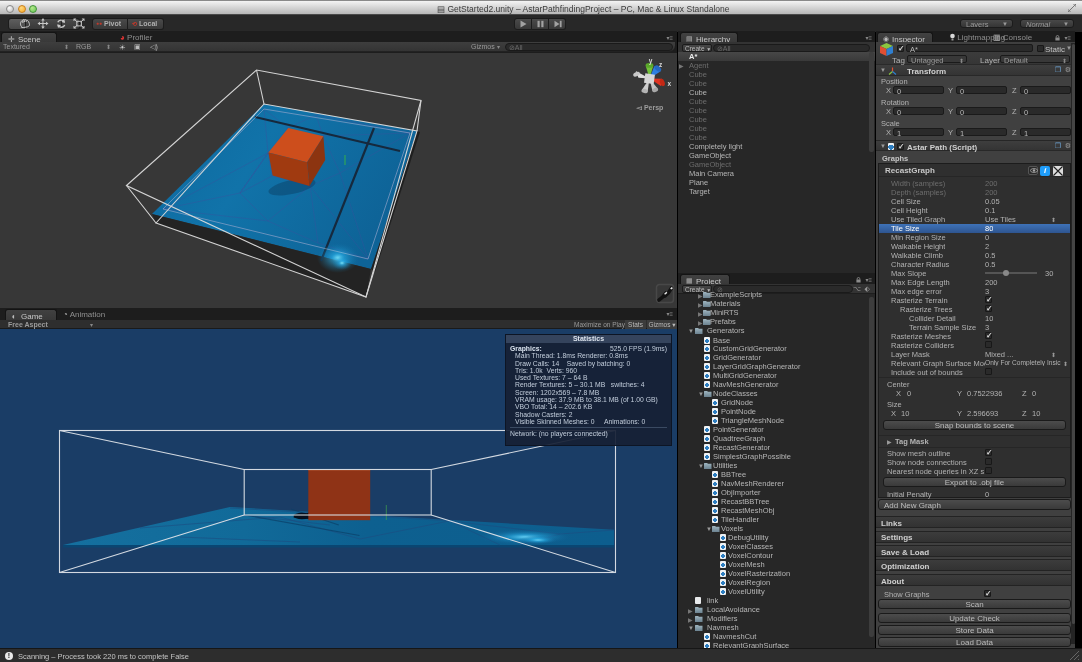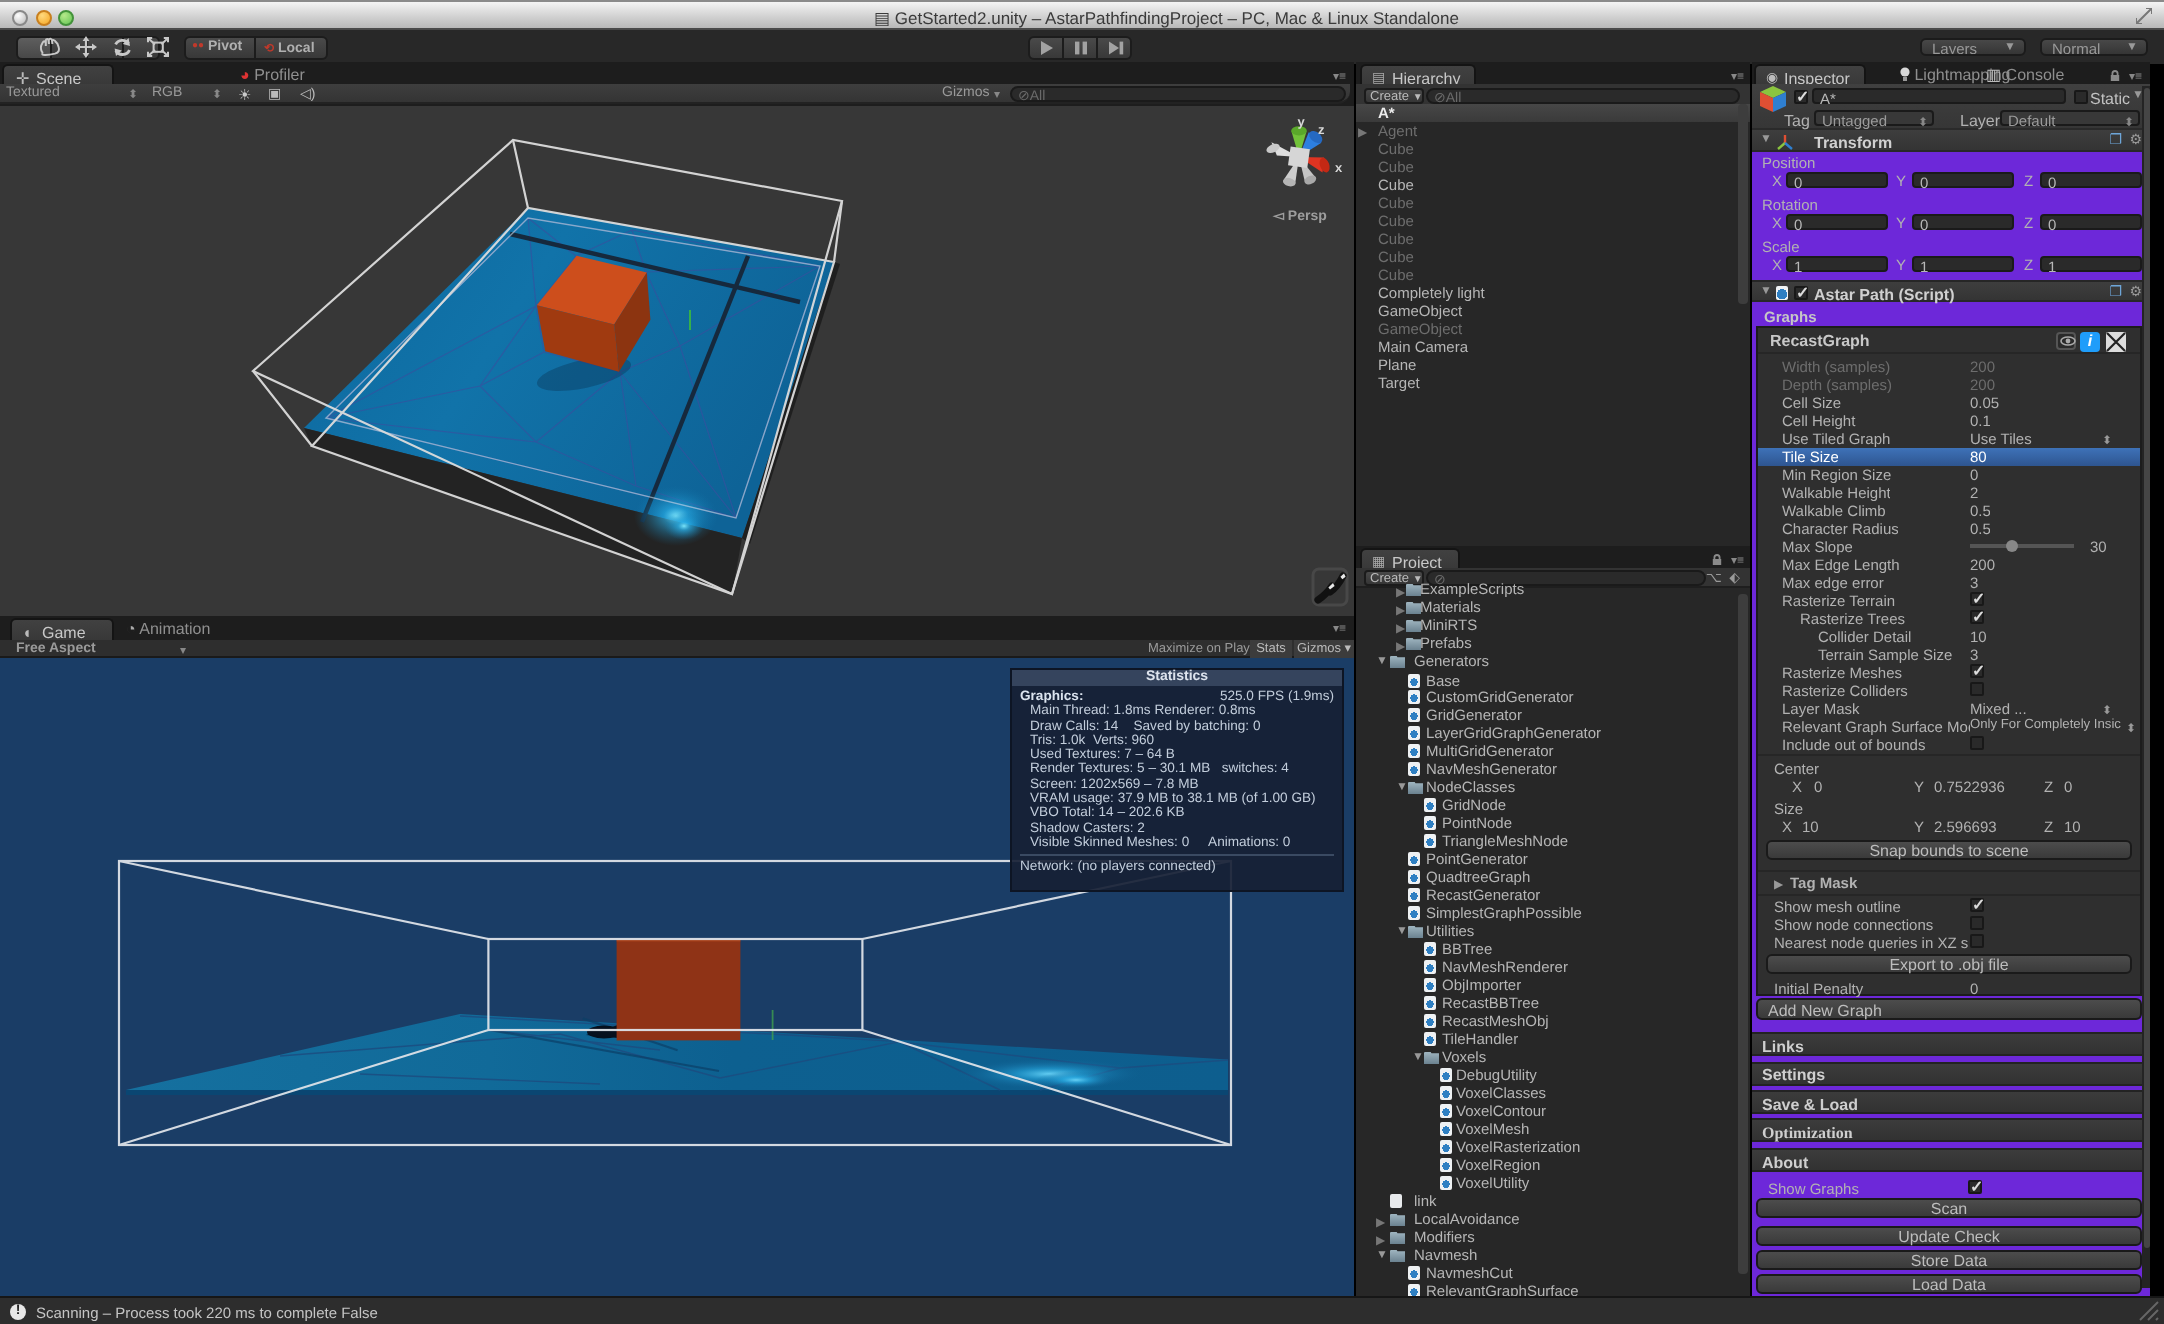--- a/index.html
+++ b/index.html
@@ -17,21 +17,21 @@
 .toolbtn { position:absolute; top:2.5px; height:12px; background:linear-gradient(#4a4a4a,#383838); border:1px solid #1c1c1c; }
 .ddbtn { position:absolute; background:linear-gradient(#484848,#353535); border:1px solid #1b1b1b; border-radius:3px; color:#999; font-size:8px; white-space:nowrap; overflow:hidden; }
 .tab-active { position:absolute; top:1px; height:11px; background:linear-gradient(#414141,#383838); border:1px solid #141414; border-bottom:none; border-radius:3px 3px 0 0; color:#c8c8c8; font-size:8px; }
 .tab-idle { position:absolute; top:2px; color:#8f8f8f; font-size:8px; }
 .minirow { background:#333; }
 .srch { background:#2a2a2a; border:1px solid #1a1a1a; border-radius:6px; color:#6a6a6a; font-size:7px; }
 
 #hier-list .row, #proj-list .row { position:absolute; left:0; width:100%; height:9.07px; font-size:7.5px; color:#b6b6b6; white-space:nowrap; }
 .dim { color:#6d6d6d !important; }
 
-#inspector { left:876px; top:31px; width:199px; height:617px; background:#6d28d9; }
+#inspector { left:876px; top:31px; width:199px; height:617px; background:#404040; }
 .insp-lbl { position:absolute; font-size:7.5px; color:#b2b2b2; white-space:nowrap; }
 .insp-val { position:absolute; font-size:7.5px; color:#b2b2b2; white-space:nowrap; }
 .fld { position:absolute; height:8px; background:#2a2a2a; border:1px solid #1a1a1a; border-radius:2px; color:#b8b8b8; font-size:7.5px; }
 .chk { position:absolute; width:7px; height:7px; background:#2a2a2a; border:1px solid #181818; border-radius:1px; }
 .chk.on:after { content:"✓"; position:absolute; left:0px; top:-2px; color:#dcdcdc; font-size:8px; font-weight:bold; }
 .btn { position:absolute; background:linear-gradient(#4c4c4c,#3a3a3a); border:1px solid #1a1a1a; border-radius:3px; color:#bdbdbd; font-size:8px; text-align:center; }
 .hdrbar { position:absolute; left:0; width:199px; height:12px; background:linear-gradient(#3c3c3c,#323232); border-top:1px solid #232323; border-bottom:1px solid #232323; color:#cfcfcf; font-size:8px; font-weight:bold; }
 
 #statusbar { left:0; top:648px; width:1082px; height:14px; background:#2d2d2d; border-top:1px solid #161616; color:#c4c4c4; font-size:7.5px; }
 </style>
@@ -92,21 +92,21 @@
     <rect x="23.5" y="2.8" width="2.2" height="6.4" fill="#a2a2a2"></rect>
       <rect x="27.3" y="2.8" width="2.2" height="6.4" fill="#a2a2a2"></rect>
     <path d="M40.5 2.8 L45.5 6 L40.5 9.2 Z" fill="#a2a2a2"></path>
       <rect x="45.8" y="2.8" width="1.8" height="6.4" fill="#a2a2a2"></rect>
   </svg>
 
   <div class="ddbtn" style="left:960px;top:4px;width:53px;height:9px;font-size:7.5px;">
       <span style="position:absolute;left:5px;top:0px;">Layers</span>
       <span style="position:absolute;right:4px;top:0.5px;font-size:6px;">▼</span>
     </div>
-  <div class="ddbtn" style="left:1020px;top:4px;width:54px;height:9px;font-size:7.5px;">
+  <div class="ddbtn" style="left:1020px;top:4px;width:54px;height:9px;font-size:7.5px;font-style:italic;">
       <span style="position:absolute;left:5px;top:0px;">Normal</span>
       <span style="position:absolute;right:4px;top:0.5px;font-size:6px;">▼</span>
     </div>
 </div>
 
 <div id="scene-panel" class="abs" style="left:0;top:31px;width:677px;height:277px;background:#1d1d1d;">
 
   <div class="tab-active" style="left:1px;width:56px;">
       <span style="position:absolute;left:6px;top:1.5px;color:#bbb;">✛</span>
       <span style="position:absolute;left:16px;top:1.5px;">Scene</span>
@@ -736,21 +736,21 @@
       <div class="btn" style="left:2px;top:468px;width:193px;height:11px;line-height:11px;text-align:left;padding-left:5px;">Add New Graph</div>
       <div class="hdrbar" style="top:485px;">
         <span style="position:absolute;left:5px;top:1.5px;">Links</span>
       </div>
       <div class="hdrbar" style="top:499.5px;">
         <span style="position:absolute;left:5px;top:1.5px;">Settings</span>
       </div>
       <div class="hdrbar" style="top:514px;">
         <span style="position:absolute;left:5px;top:1.5px;">Save &amp; Load</span>
       </div>
-      <div class="hdrbar" style="top:528.3px;font-family:Liberation Serif, serif;">
+      <div class="hdrbar" style="top:528.3px;">
         <span style="position:absolute;left:5px;top:1.5px;">Optimization</span>
       </div>
       <div class="hdrbar" style="top:543px;">
         <span style="position:absolute;left:5px;top:1.5px;">About</span>
       </div>
       <span class="insp-lbl" style="left:8px;top:558.5px;">Show Graphs</span>
       <div class="chk on" style="left:108px;top:558.5px;"></div>
       <div class="btn" style="left:2px;top:568px;width:193px;height:10px;line-height:10px;">Scan</div>
       <div class="btn" style="left:2px;top:582px;width:193px;height:10px;line-height:10px;">Update Check</div>
       <div class="btn" style="left:2px;top:594px;width:193px;height:10px;line-height:10px;">Store Data</div>

